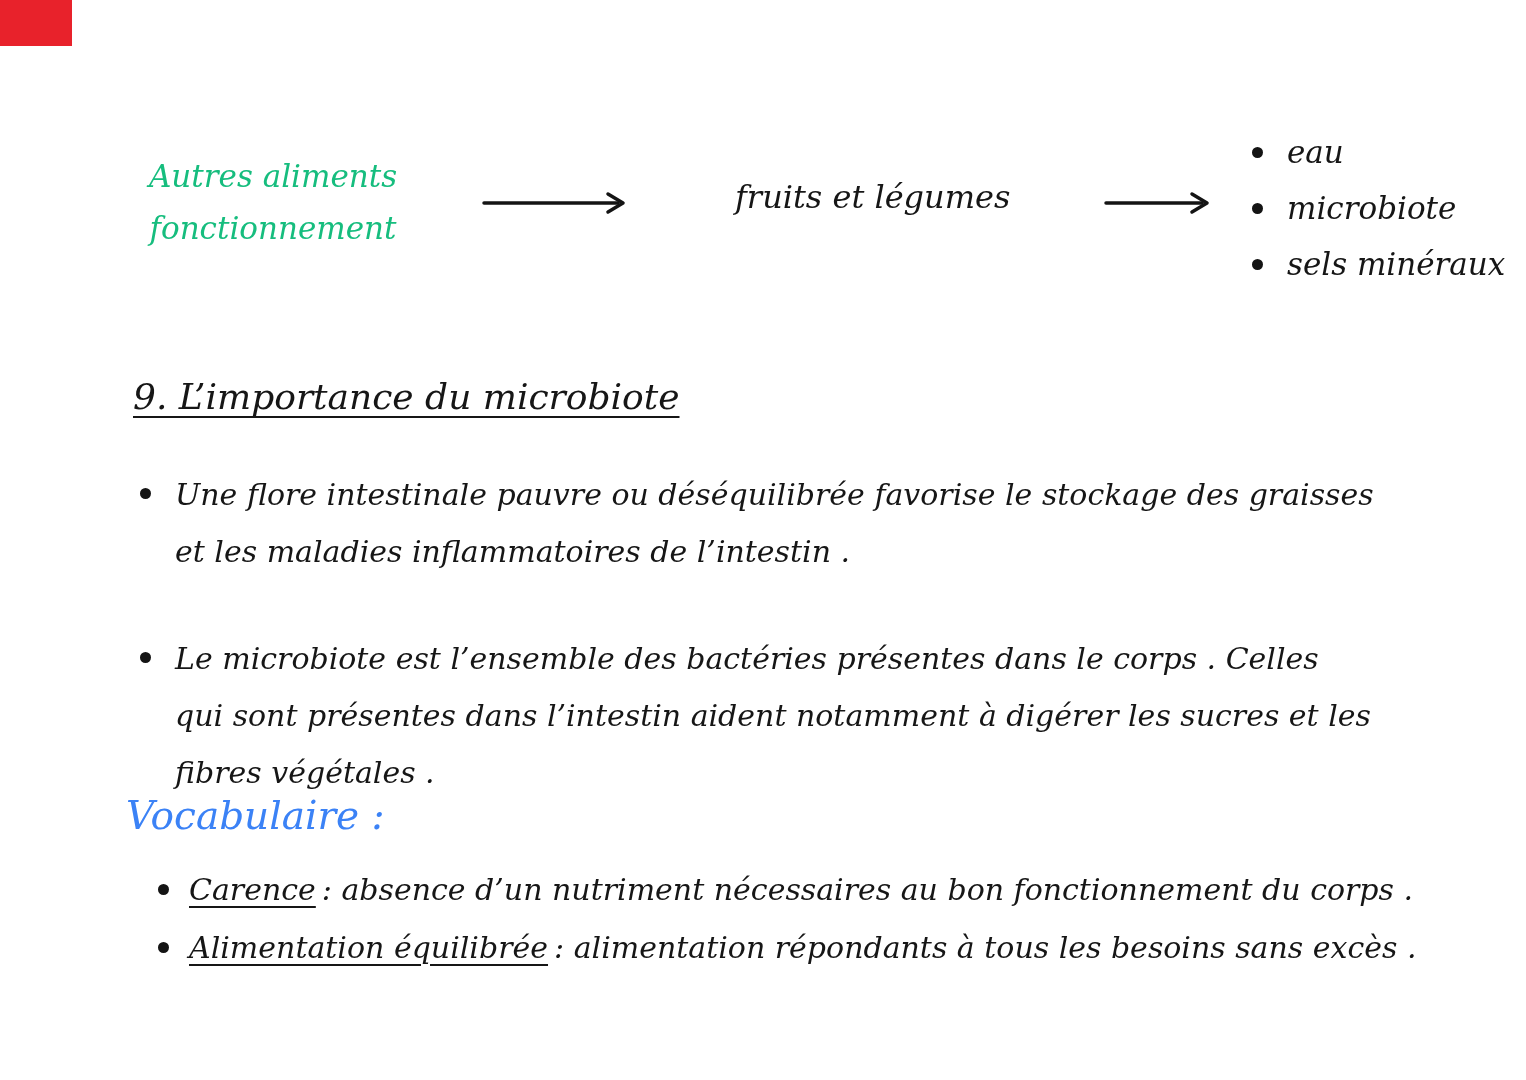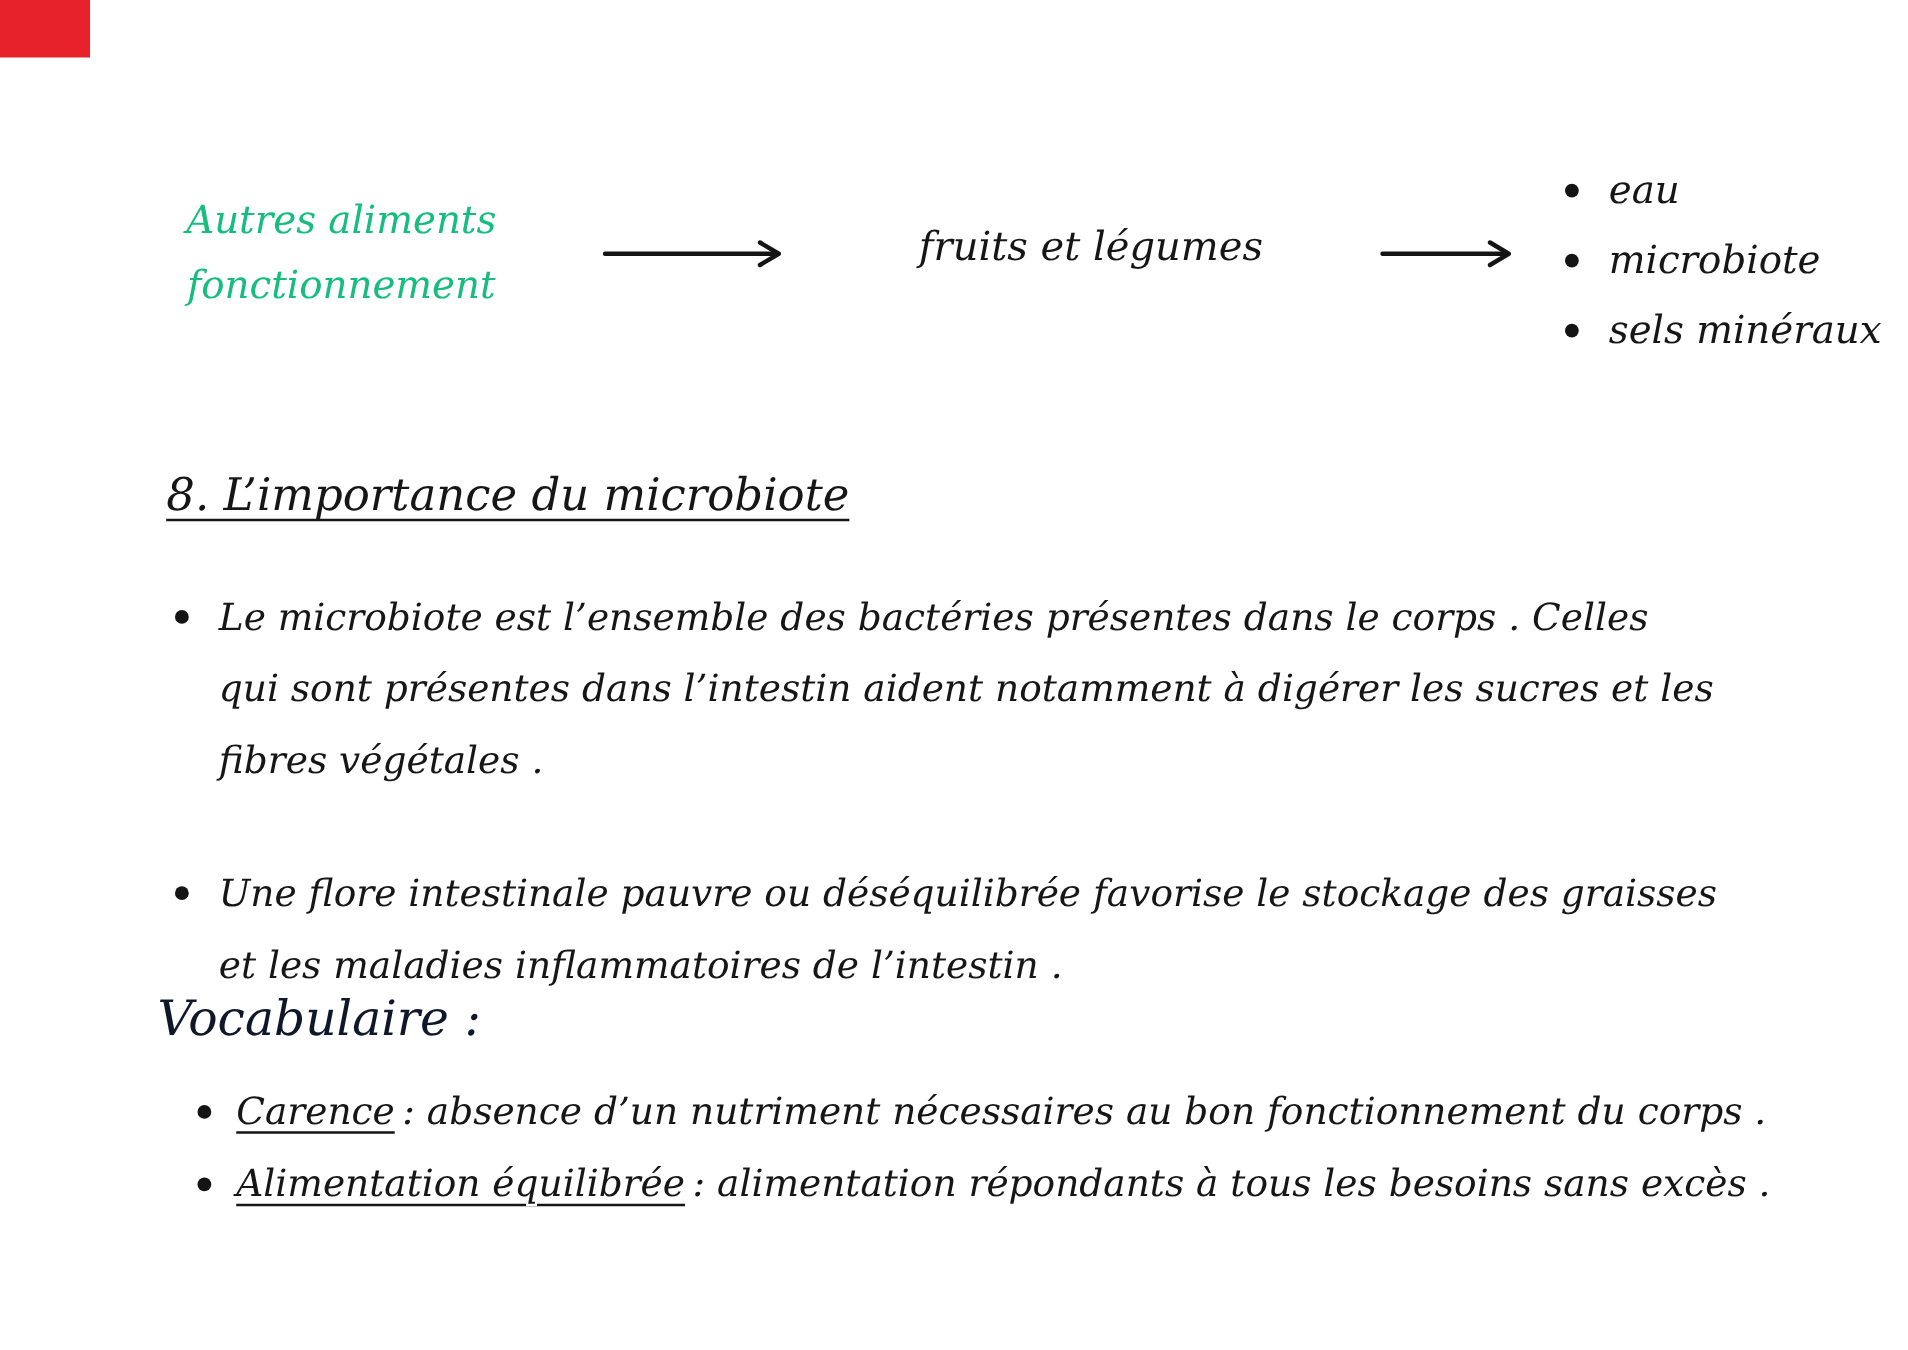--- a/index.html
+++ b/index.html
@@ -85,21 +85,21 @@
   .para-text {
     font-size: 30px;
     line-height: 57px;
     max-width: 1200px;
   }
 
   
   .vocab-heading {
     position: absolute;
     left: 126px; top: 793px;
-    color: #0f172a;
+    color: #3b82f6;
     font-size: 39px;
     text-align: right;
   }
   .vocab-list {
     position: absolute;
     left: 158px; top: 860px;
   }
   .vocab-item { display: flex; align-items: center; height: 58px; }
   .vocab-item .dot { margin-right: 20px; }
   .vocab-text { font-size: 30px; white-space: nowrap; }
@@ -145,30 +145,30 @@
         <span class="dot"></span>
         <span>microbiote</span>
       </div>
       <div class="li">
         <span class="dot"></span>
         <span>sels minéraux</span>
       </div>
     </div>
   </div>
 
-  <div class="section-heading">8. L’importance du microbiote</div>
+  <div class="section-heading">9. L’importance du microbiote</div>
 
   <div class="section-bullets">
     <div class="para-item">
       <span class="dot"></span>
-      <div class="para-text">Le microbiote est l’ensemble des bactéries présentes dans le corps . Celles qui sont présentes dans l’intestin aident notamment à digérer les sucres et les fibres végétales .</div>
+      <div class="para-text">Une flore intestinale pauvre ou déséquilibrée favorise le stockage des graisses et les maladies inflammatoires de l’intestin .</div>
     </div>
     <div class="para-item">
       <span class="dot"></span>
-      <div class="para-text">Une flore intestinale pauvre ou déséquilibrée favorise le stockage des graisses et les maladies inflammatoires de l’intestin .</div>
+      <div class="para-text">Le microbiote est l’ensemble des bactéries présentes dans le corps . Celles qui sont présentes dans l’intestin aident notamment à digérer les sucres et les fibres végétales .</div>
     </div>
   </div>
 
   <div class="vocab-heading">Vocabulaire :</div>
 
   <div class="vocab-list">
     <div class="vocab-item">
       <span class="dot"></span>
       <div class="vocab-text">
         <span class="vocab-term">Carence</span><span class="vocab-def">: absence d’un nutriment nécessaires au bon fonctionnement du corps .</span>

